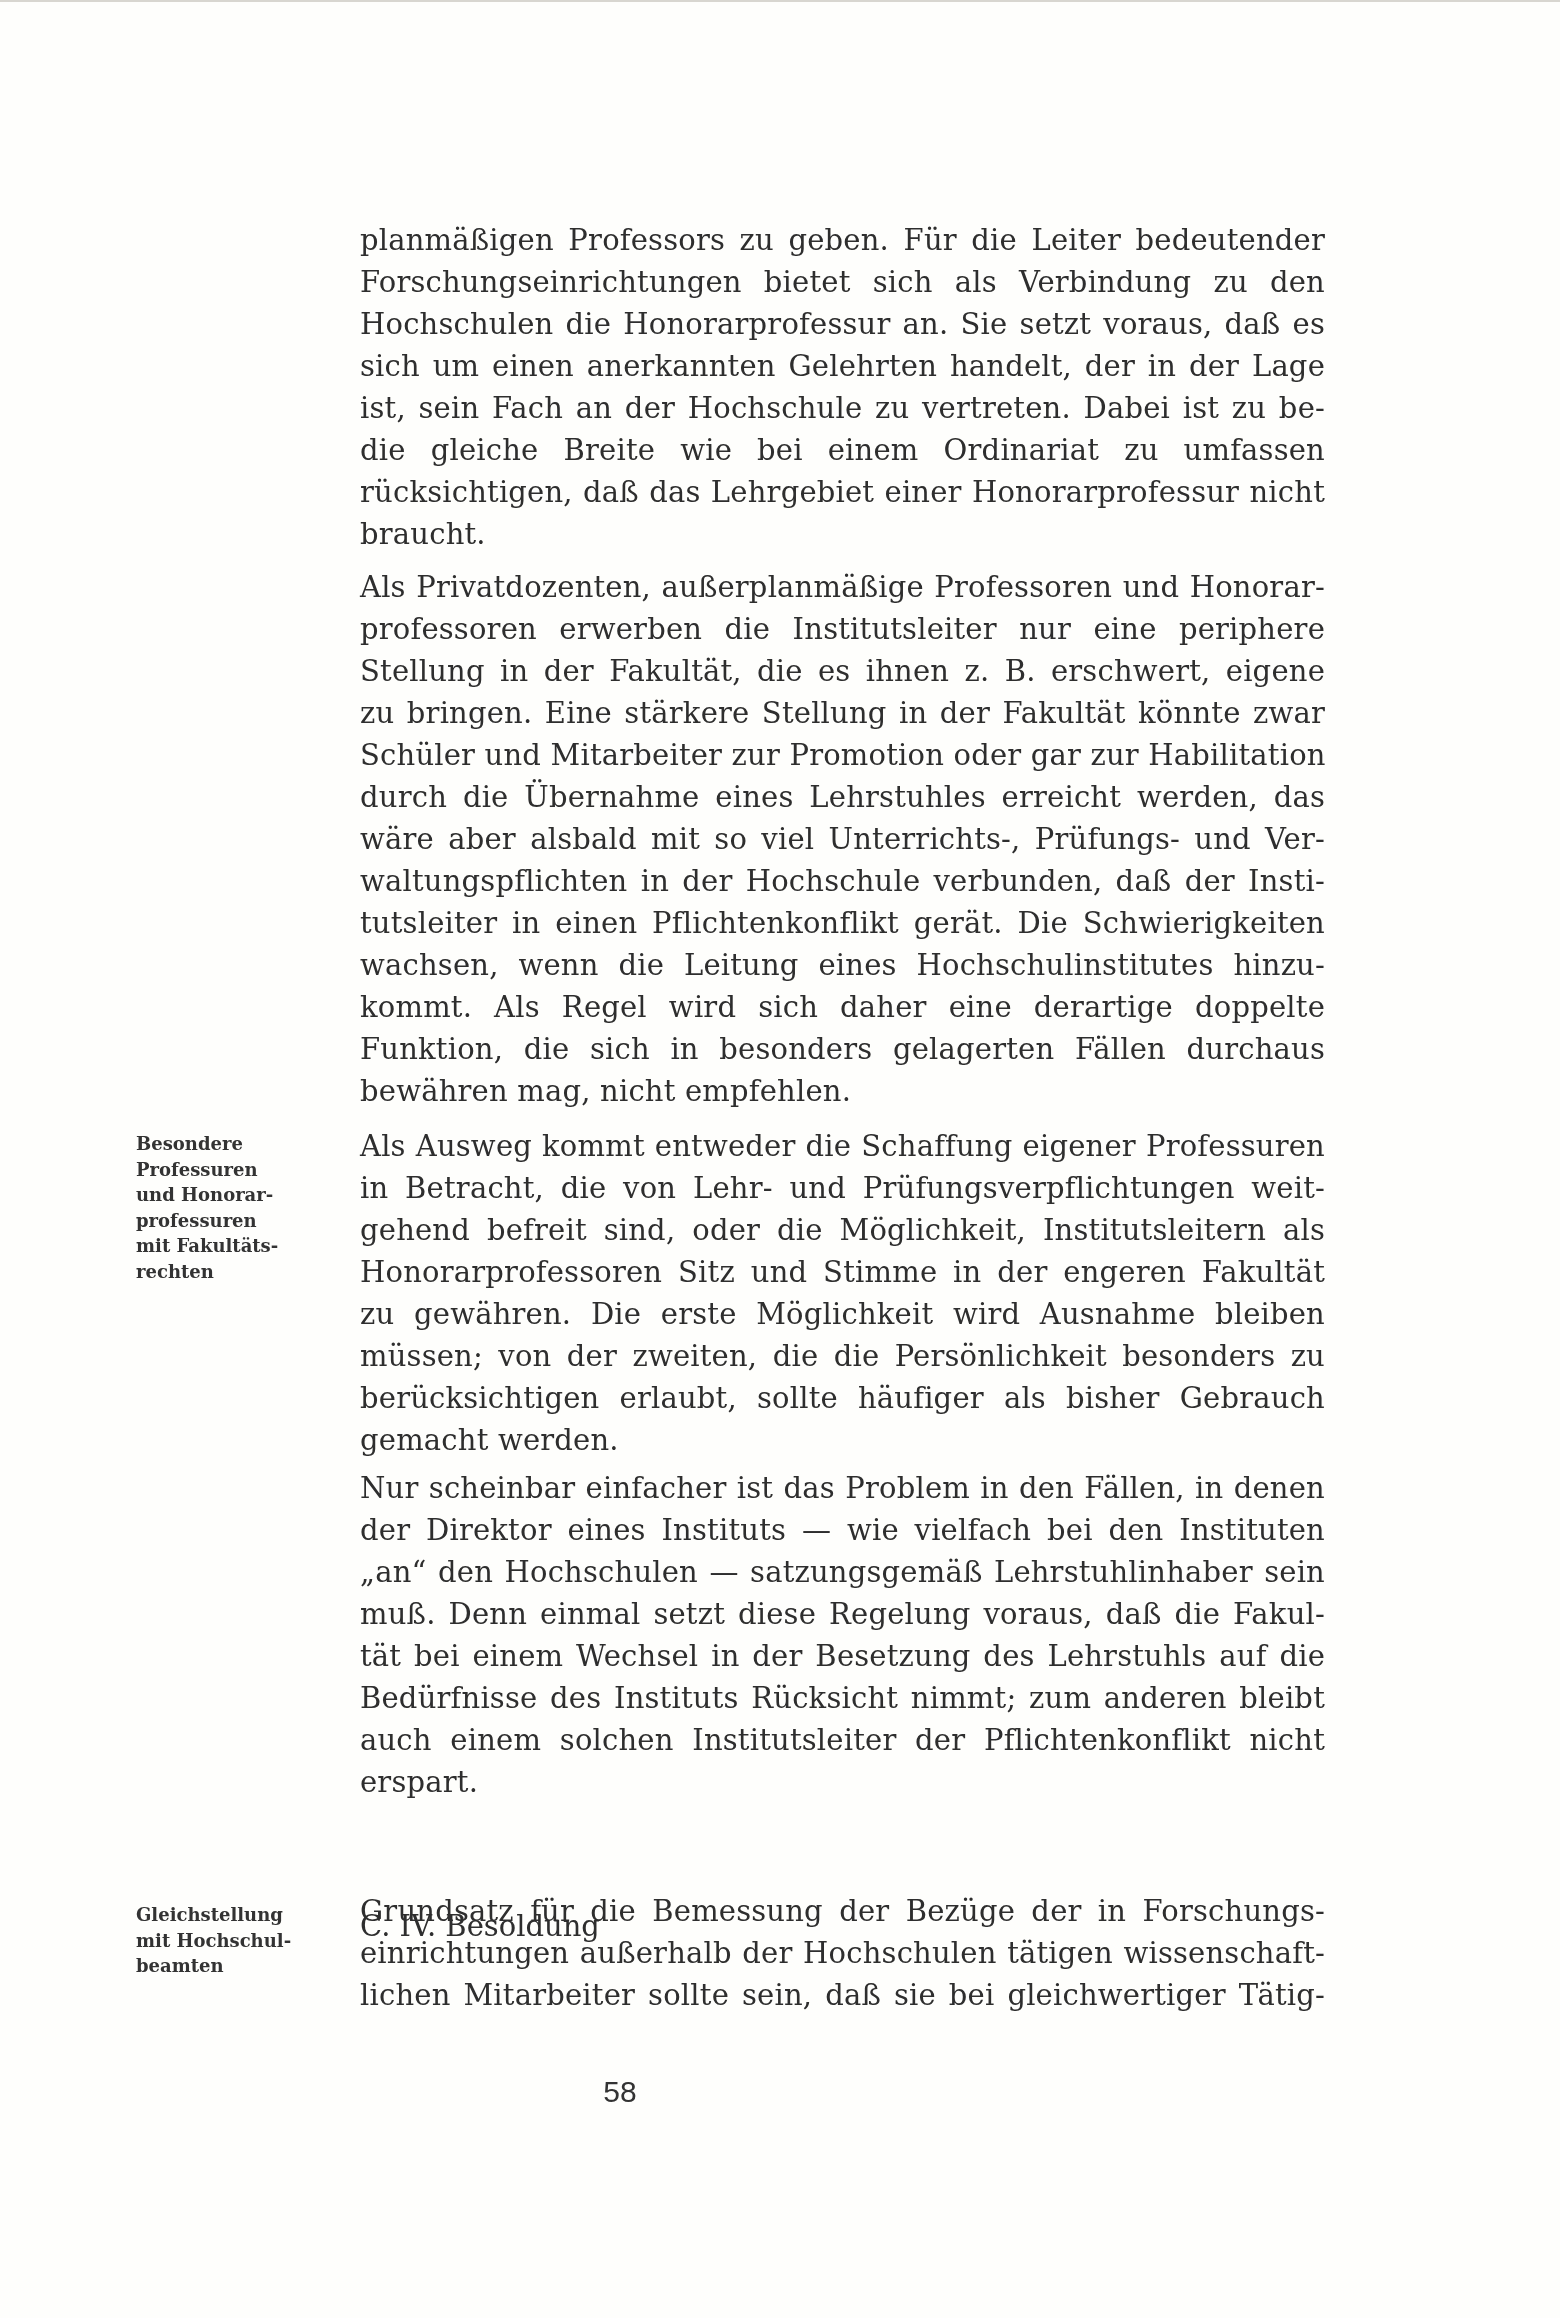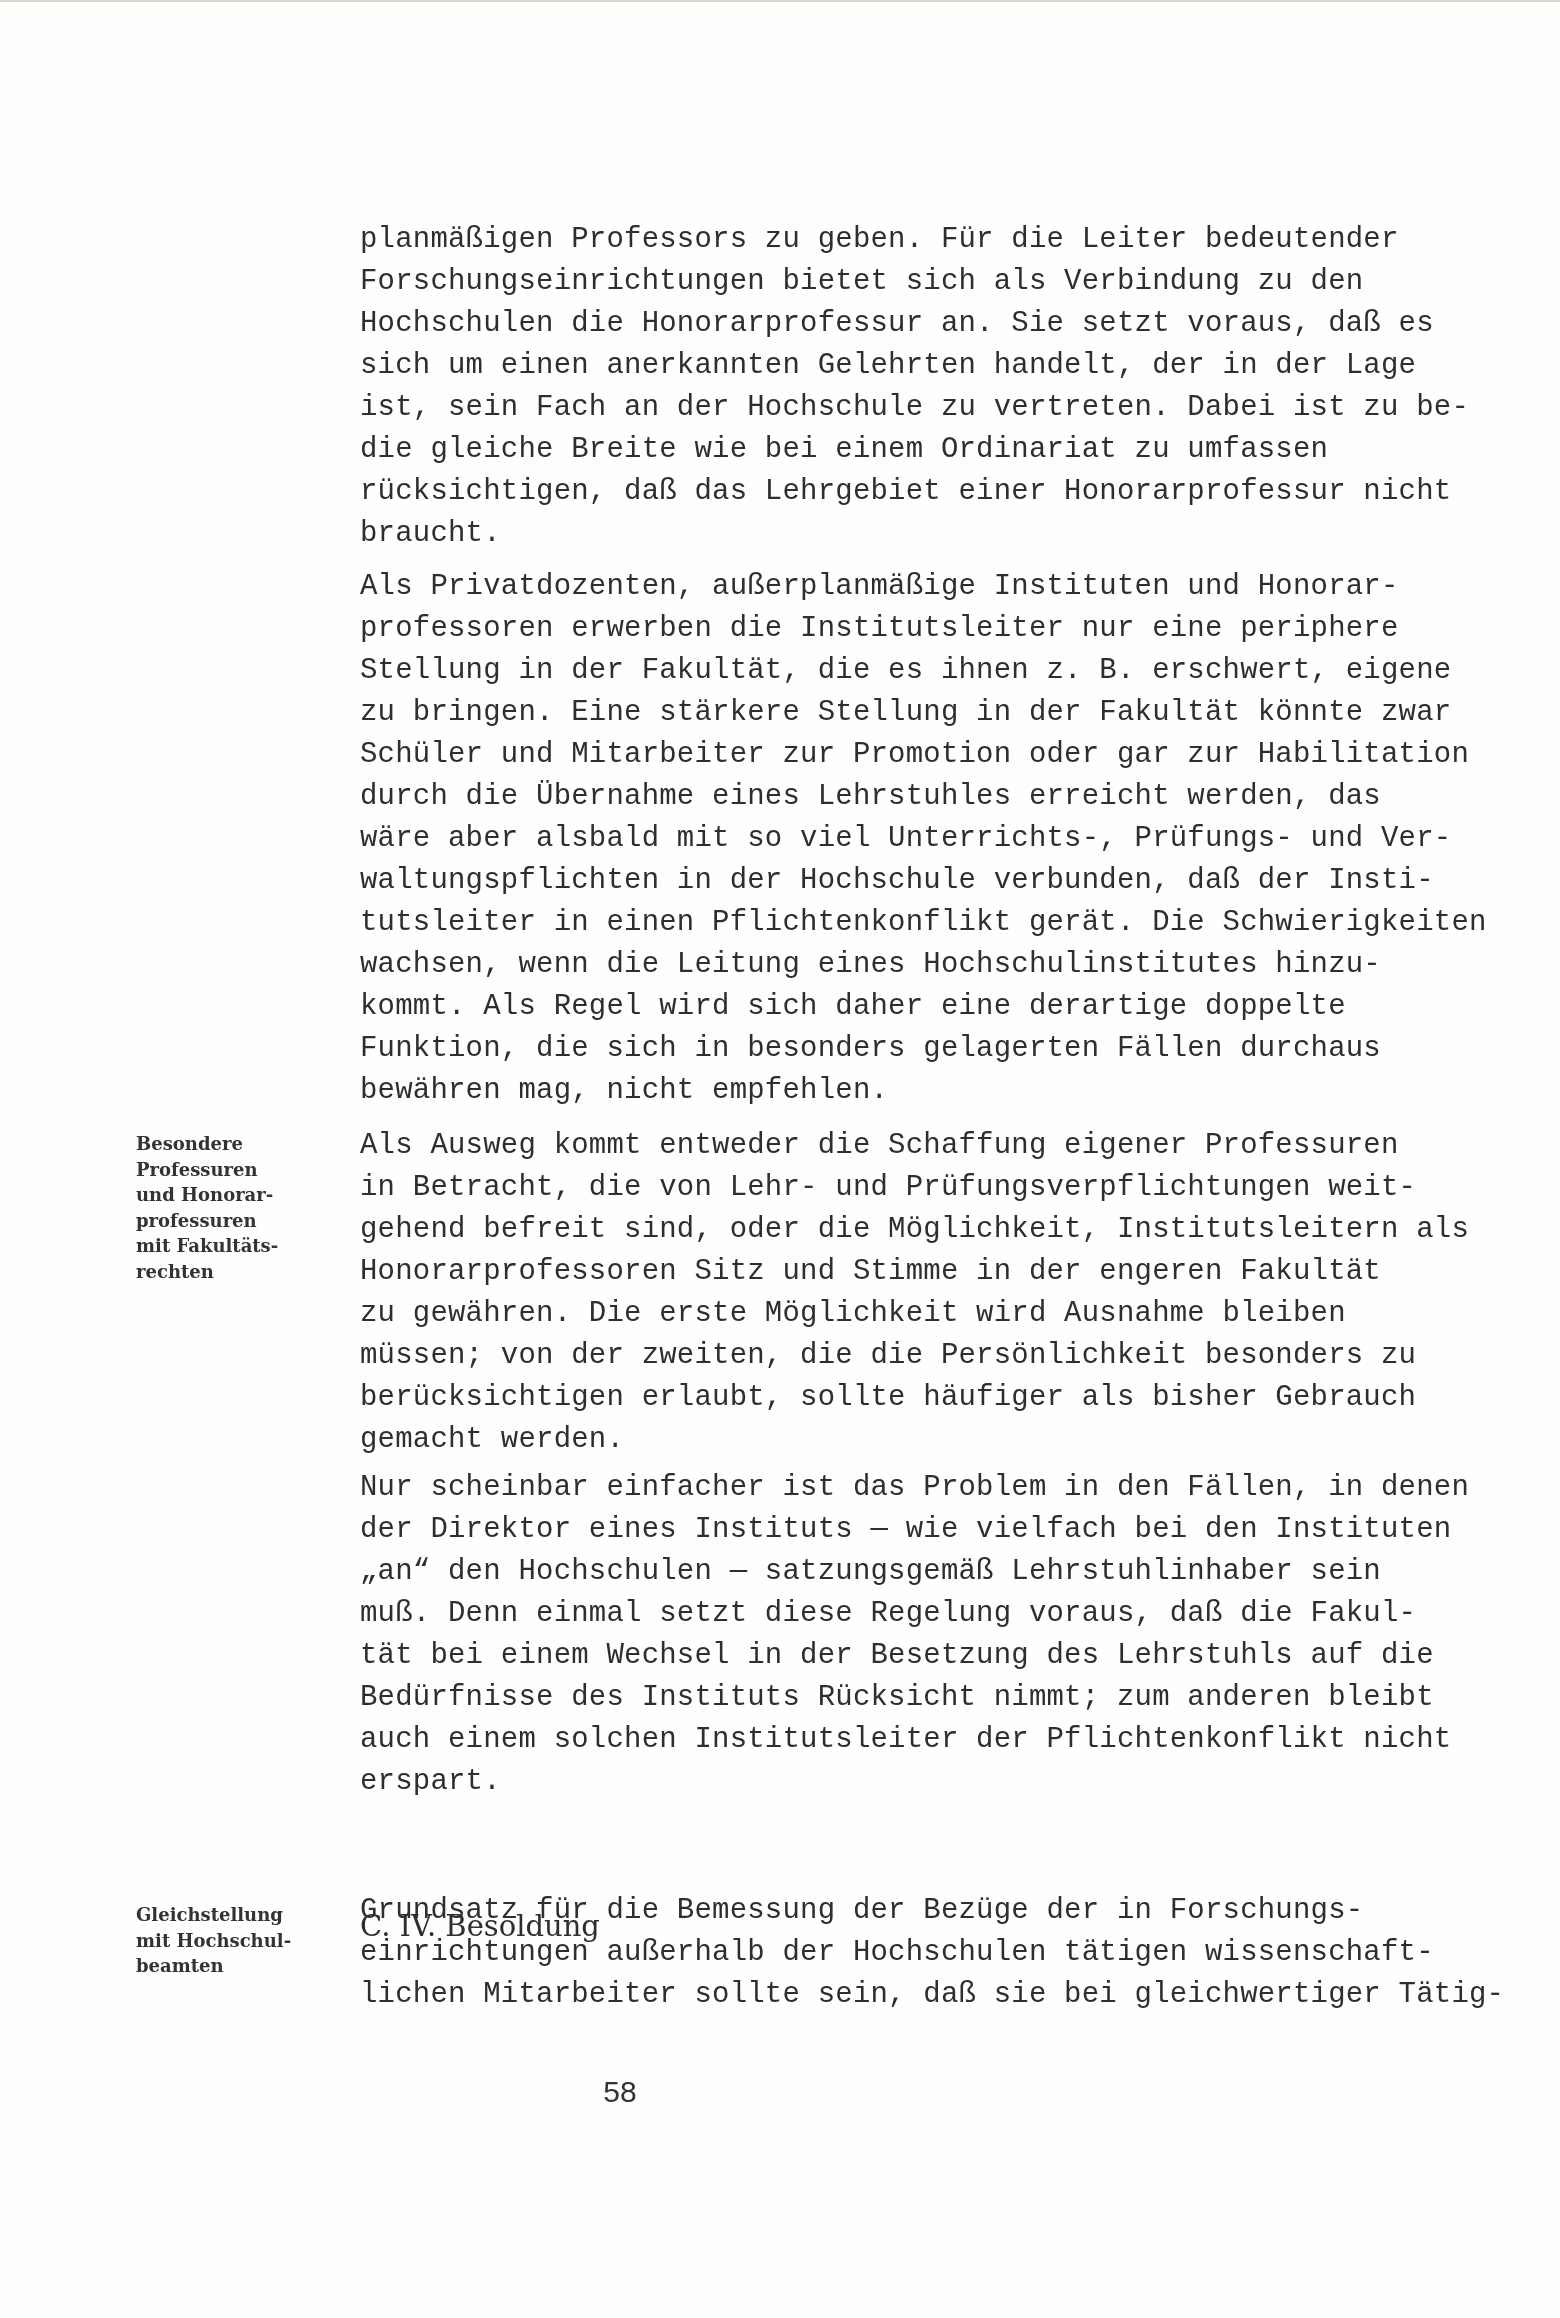--- a/index.html
+++ b/index.html
@@ -22,21 +22,20 @@
     font-size:29px;
     line-height:42px;
     letter-spacing:0.2px;
   }
   .para .ln {
     display:block;
     white-space:nowrap;
     text-align:justify;
     text-align-last:justify;
     height:42px;
-    font-family:Liberation Mono, monospace;
   }
   .para .ln.last { text-align-last:left; }
   .sidenote {
     position:absolute;
     left:136px;
     width:173px;
     font-size:18px;
     line-height:25.5px;
     color:#333;
   }
@@ -68,21 +67,21 @@
   <span class="ln">Forschungseinrichtungen bietet sich als Verbindung zu den</span>
   <span class="ln">Hochschulen die Honorarprofessur an. Sie setzt voraus, daß es</span>
   <span class="ln">sich um einen anerkannten Gelehrten handelt, der in der Lage</span>
   <span class="ln">ist, sein Fach an der Hochschule zu vertreten. Dabei ist zu be-</span>
   <span class="ln">die gleiche Breite wie bei einem Ordinariat zu umfassen</span>
   <span class="ln">rücksichtigen, daß das Lehrgebiet einer Honorarprofessur nicht</span>
   <span class="ln last">braucht.</span>
 </div>
 
 <div class="para" style="top:566px;">
-  <span class="ln">Als Privatdozenten, außerplanmäßige Instituten und Honorar-</span>
+  <span class="ln">Als Privatdozenten, außerplanmäßige Professoren und Honorar-</span>
   <span class="ln">professoren erwerben die Institutsleiter nur eine periphere</span>
   <span class="ln">Stellung in der Fakultät, die es ihnen z. B. erschwert, eigene</span>
   <span class="ln">zu bringen. Eine stärkere Stellung in der Fakultät könnte zwar</span>
   <span class="ln">Schüler und Mitarbeiter zur Promotion oder gar zur Habilitation</span>
   <span class="ln">durch die Übernahme eines Lehrstuhles erreicht werden, das</span>
   <span class="ln">wäre aber alsbald mit so viel Unterrichts-, Prüfungs- und Ver-</span>
   <span class="ln">waltungspflichten in der Hochschule verbunden, daß der Insti-</span>
   <span class="ln">tutsleiter in einen Pflichtenkonflikt gerät. Die Schwierigkeiten</span>
   <span class="ln">wachsen, wenn die Leitung eines Hochschulinstitutes hinzu-</span>
   <span class="ln">kommt. Als Regel wird sich daher eine derartige doppelte</span>

